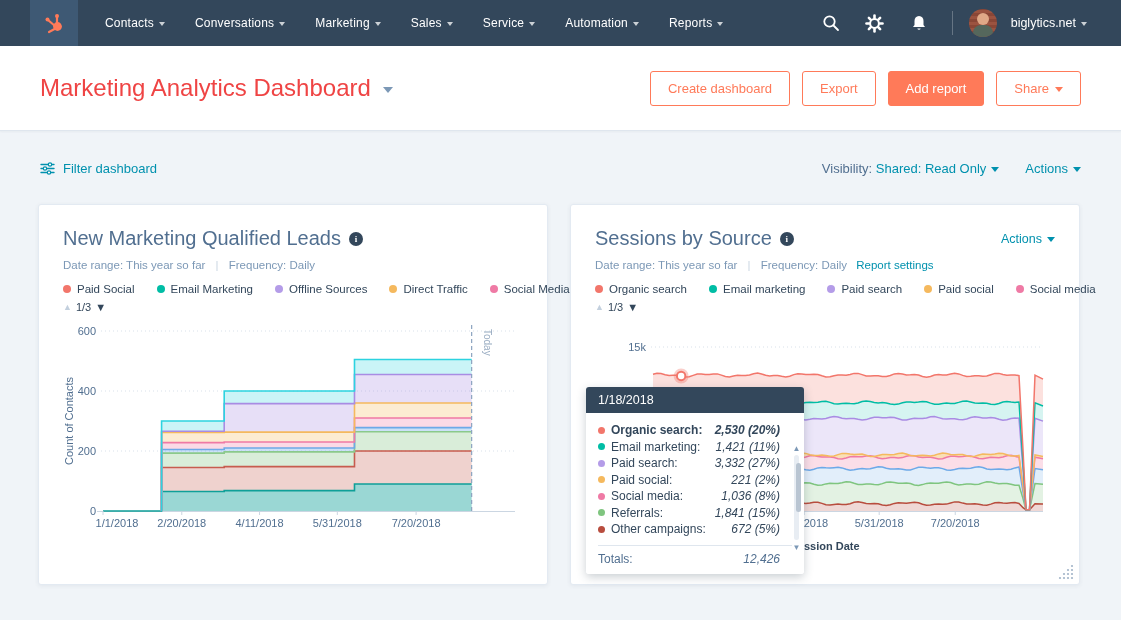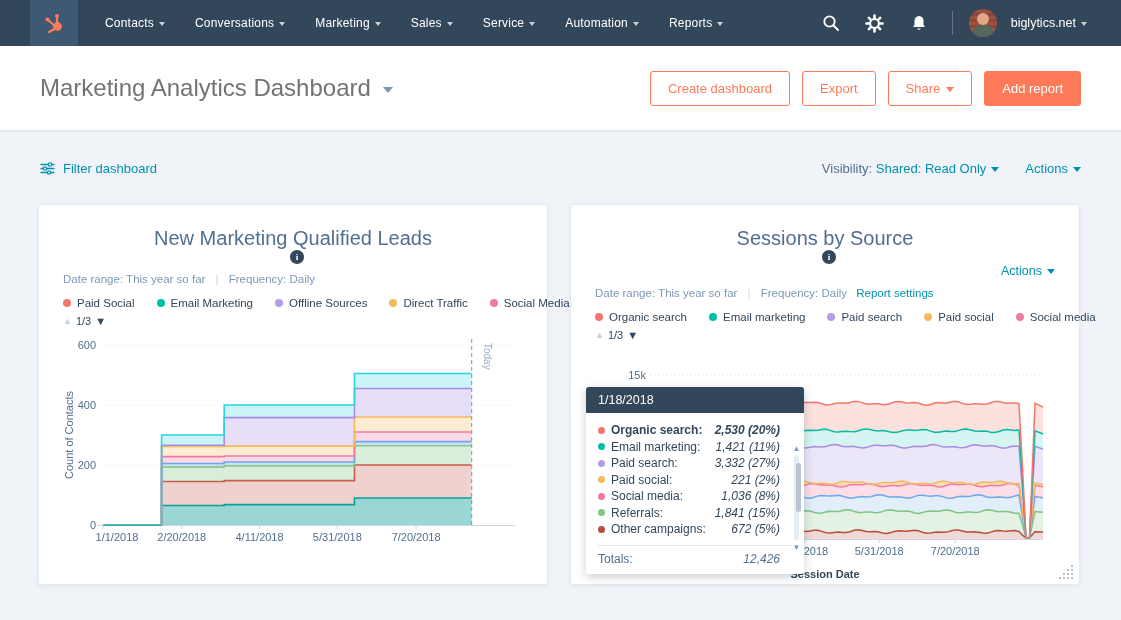--- a/index.html
+++ b/index.html
@@ -16,39 +16,39 @@
   .nav-right { margin-left:auto; display:flex; align-items:center; gap:10px; padding-right:34px; }
   .nav-icon { width:34px; height:34px; display:flex; align-items:center; justify-content:center; cursor:pointer; }
   .nav-divider { width:1px; height:24px; background:rgba(255,255,255,.25); margin:0 6px; }
   .avatar { width:28px; height:28px; border-radius:50%; overflow:hidden; position:relative; background:repeating-linear-gradient(0deg,#9c5340 0 3px,#8a4636 3px 6px); cursor:pointer; }
   .avatar::before { content:""; position:absolute; left:8px; top:4px; width:12px; height:12px; border-radius:50%; background:#e0a887; }
   .avatar::after  { content:""; position:absolute; left:4px; top:16px; width:20px; height:12px; border-radius:8px 8px 0 0; background:#55675c; }
   .account { color:#ffffff; font-size:12.5px; font-weight:500; margin-left:4px; cursor:pointer; }
 
   
   .page-header { background:#ffffff; height:85px; display:flex; align-items:center; padding:0 40px; border-bottom:1px solid #dfe6ee; box-shadow:0 1px 2px rgba(45,62,80,.05); }
-  .dash-title { font-size:24px; color:#737373; font-weight:400; cursor:pointer; display:flex; align-items:center; }
+  .dash-title { font-size:24px; color:#ef4444; font-weight:400; cursor:pointer; display:flex; align-items:center; }
   .title-caret { display:inline-block; width:0; height:0; border-left:5px solid transparent; border-right:5px solid transparent; border-top:6px solid #7c98b6; margin-left:12px; margin-top:4px; }
   .header-actions { margin-left:auto; display:flex; gap:12px; }
   .btn { font-family:inherit; font-size:13px; padding:9px 17px; border-radius:3px; border:1px solid #ff7a59; background:#ffffff; color:#ff7a59; cursor:pointer; white-space:nowrap; }
   .btn.primary { background:#ff7a59; color:#ffffff; }
   .btn .caret-sm { display:inline-block; width:0; height:0; border-left:4px solid transparent; border-right:4px solid transparent; border-top:5px solid currentColor; margin-left:6px; vertical-align:middle; }
 
   
   .toolbar { display:flex; padding:30px 40px 0 40px; }
   .filter-link { color:#0091ae; font-size:13px; font-weight:500; display:flex; align-items:center; gap:8px; cursor:pointer; }
   .toolbar-right { margin-left:auto; display:flex; align-items:center; gap:26px; font-size:13px; }
   .vis-label { color:#516f90; }
   .teal-link { color:#0091ae; font-weight:500; cursor:pointer; }
   .caret-teal { display:inline-block; width:0; height:0; border-left:4px solid transparent; border-right:4px solid transparent; border-top:5px solid #0091ae; margin-left:5px; vertical-align:middle; }
 
   
   .cards { display:flex; gap:22px; padding:28px 38px 0 38px; }
   .card { background:#ffffff; border:1px solid #e3eaf2; border-radius:3px; box-shadow:0 1px 4px rgba(45,62,80,.07); width:510px; height:381px; padding:20px 24px; position:relative; }
-  .card-title-row { display:flex; align-items:center; margin-top:2px;flex-direction:column; }
+  .card-title-row { display:flex; align-items:center; margin-top:2px; }
   .card-title { font-size:20px; color:#516f90; font-weight:400; }
   .info-icon { display:inline-block; width:14px; height:14px; border-radius:50%; background:#33475b; color:#fff; font-size:9px; font-weight:700; line-height:14px; text-align:center; margin-left:8px; font-family:"Liberation Serif", serif; }
   .card-actions { margin-left:auto; font-size:12.5px; }
   .card-meta { margin-top:9px; font-size:11.5px; color:#7c98b6; }
   .meta-sep { margin:0 7px; color:#cbd6e2; }
   .meta-link { color:#0091ae; cursor:pointer; margin-left:6px; }
   .legend { margin-top:12px; display:flex; gap:22px; font-size:11.5px; color:#33475b; font-weight:500; flex-wrap:nowrap; }
   .legend-item { display:flex; align-items:center; gap:6px; cursor:pointer; white-space:nowrap; }
   .legend-dot { width:8px; height:8px; border-radius:50%; flex:none; }
   .pagination { margin-top:6px; font-size:11px; color:#33475b; display:flex; align-items:center; gap:4px; }
@@ -136,22 +136,22 @@
   </div>
 
   <div class="page-header">
     <div class="dash-title">
       <span>Marketing Analytics Dashboard</span>
       <span class="title-caret"></span>
     </div>
     <div class="header-actions">
       <button class="btn">Create dashboard</button>
       <button class="btn">Export</button>
+      <button class="btn primary">Add report</button>
       <button class="btn"><span>Share</span><span class="caret-sm"></span></button>
-      <button class="btn primary">Add report</button>
     </div>
   </div>
 
   <div class="toolbar">
     <div class="filter-link">
       <svg width="15" height="13" viewBox="0 0 15 13">
         <g stroke="#0091ae" stroke-width="1.4" stroke-linecap="round">
           <line x1="1" y1="2.5" x2="14" y2="2.5"></line>
             <line x1="1" y1="6.5" x2="14" y2="6.5"></line>
             <line x1="1" y1="10.5" x2="14" y2="10.5"></line>

